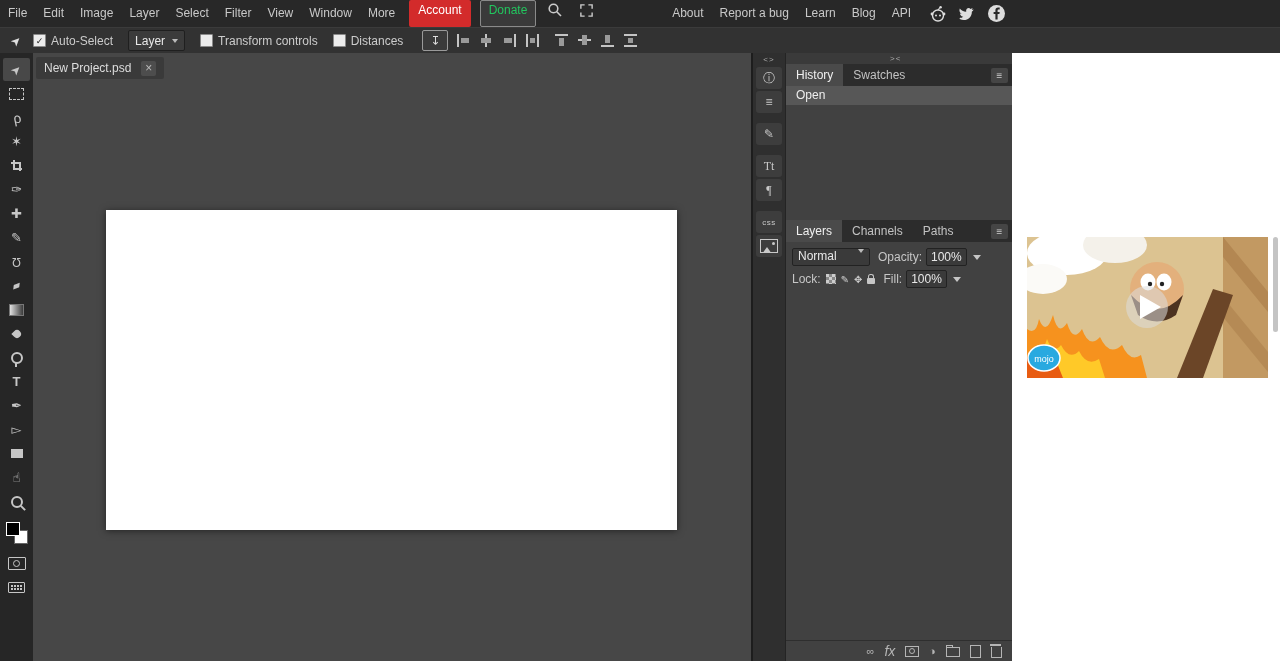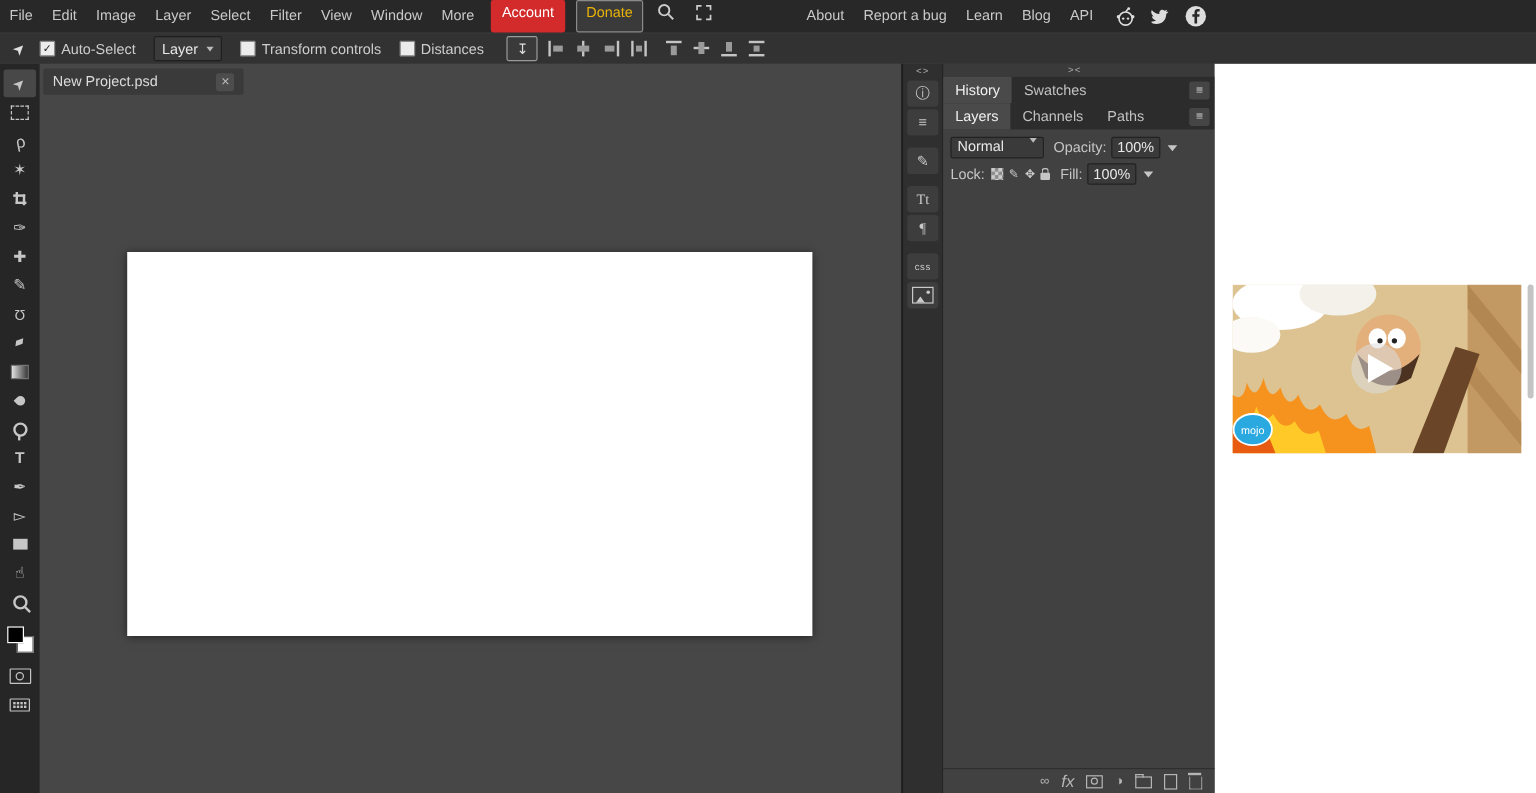--- a/index.html
+++ b/index.html
@@ -3,21 +3,21 @@
 <meta charset="utf-8">
 <style>
   html,body{margin:0;padding:0;background:#1a1a1a;}
   #app{position:relative;width:1280px;height:661px;background:#474747;overflow:hidden;
        font-family:"Liberation Sans","DejaVu Sans",sans-serif;color:#ddd;font-size:12px;}
   
   .menubar{position:absolute;left:0;top:0;width:1280px;height:27px;background:#282828;
            display:flex;color:#c9c9c9;z-index:6;}
   .menu-item{padding:0 8px;line-height:27px;cursor:default;white-space:nowrap;}
   .btn-account{background:#d32b2b;color:#fff;padding:3px 9px;border-radius:2px;margin-left:6px;cursor:pointer;}
-  .btn-donate{background:#3a3a3a;border:1px solid #8a8a8a;color:#eab308;padding:2px 8px;border-radius:2px;margin-left:9px;cursor:pointer;}
+  .btn-donate{background:#3a3a3a;border:1px solid #8a8a8a;color:#22c55e;padding:2px 8px;border-radius:2px;margin-left:9px;cursor:pointer;}
   .icon-btn{width:24px;height:20px;display:flex;align-items:center;justify-content:center;margin-left:7px;cursor:pointer;}
   .menu-right{margin-left:auto;margin-right:274px;display:flex;align-items:center;}
   .social{width:20px;height:20px;display:flex;align-items:center;justify-content:center;margin-left:9px;cursor:pointer;}
   
   .optionsbar{position:absolute;left:0;top:27px;width:1280px;height:26px;background:#323232;
               border-top:1px solid #3b3b3b;box-sizing:border-box;display:flex;align-items:center;color:#ccc;z-index:5;}
   .opt-tool{width:33px;text-align:center;color:#e0e0e0;}
   .opt-tool .glyph{display:inline-block;transform:rotate(-45deg);font-size:12px;}
   .opt-group{display:flex;align-items:center;margin-right:15px;}
   .cb{width:11px;height:11px;background:#ececec;border:1px solid #8a8a8a;border-radius:1px;
@@ -69,21 +69,21 @@
   .sw-bg{position:absolute;right:0;bottom:0;width:12px;height:12px;background:#fff;border:1px solid #666;}
   .ic-mask{width:16px;height:11px;border:1px solid #c6c6c6;border-radius:1px;display:flex;align-items:center;justify-content:center;}
   .ic-mask::before{content:"";width:5px;height:5px;border:1px solid #c6c6c6;border-radius:50%;}
   .ic-kbd{width:15px;height:9px;border:1px solid #c6c6c6;border-radius:1px;position:relative;}
   .ic-kbd::before{content:"";position:absolute;left:2px;top:2px;width:2px;height:1.5px;background:#c6c6c6;
                   box-shadow:3px 0 0 #c6c6c6,6px 0 0 #c6c6c6,9px 0 0 #c6c6c6,0 3px 0 #c6c6c6,3px 3px 0 #c6c6c6,6px 3px 0 #c6c6c6,9px 3px 0 #c6c6c6;}
   .tool-extra{margin-top:4px;}
   
   .canvas-area{position:absolute;left:33px;top:53px;width:718px;bottom:0;background:#474747;}
   .doctab{position:absolute;left:3px;top:4px;height:22px;background:#3a3a3a;border-radius:2px;
-          display:flex;align-items:center;padding:0 8px;color:#ddd;cursor:pointer;gap:39px;}
+          display:flex;align-items:center;padding:0 8px;color:#ddd;cursor:pointer;}
   .doctab-close{margin-left:10px;color:#bbb;width:15px;height:15px;display:flex;align-items:center;
                 justify-content:center;background:#4d4d4d;border-radius:2px;cursor:pointer;font-size:12px;}
   .white-canvas{position:absolute;left:73px;top:157px;width:571px;height:320px;background:#fff;
                 box-shadow:0 1px 7px rgba(0,0,0,.5);}
   .seam{position:absolute;top:53px;bottom:0;width:2px;background:#1d1d1d;left:751px;}
   
   .strip{position:absolute;left:753px;top:53px;width:32px;bottom:0;background:#2f2f2f;display:flex;
          flex-direction:column;align-items:center;box-sizing:border-box;z-index:4;}
   .strip-collapse{font-size:8px;color:#aaa;letter-spacing:1px;margin:2px 0 3px;cursor:pointer;}
   .strip-btn{width:26px;height:22px;background:#3d3d3d;border-radius:3px;display:flex;align-items:center;
@@ -337,20 +337,23 @@
   </div>
 
   <div class="panels" data-name="right-panels">
     <div class="panel-collapse" data-name="panels-collapse-icon">&gt;&lt;</div>
 
     <div class="ptabs" data-name="history-panel-tabs">
       <span class="ptab active" data-name="tab-history">History</span>
       <span class="ptab" data-name="tab-swatches">Swatches</span>
       <span class="pmenu" data-name="history-panel-menu-icon">≡</span>
     </div>
+    <div class="history-body" data-name="history-panel-body">
+      <div class="hrow" data-name="history-entry-open">Open</div>
+    </div>
 
     <div class="ptabs" data-name="layers-panel-tabs">
       <span class="ptab active" data-name="tab-layers">Layers</span>
       <span class="ptab" data-name="tab-channels">Channels</span>
       <span class="ptab" data-name="tab-paths">Paths</span>
       <span class="pmenu" data-name="layers-panel-menu-icon">≡</span>
     </div>
 
     <div class="layers-body" data-name="layers-panel-body">
       <div class="lcontrols" data-name="layers-controls">

